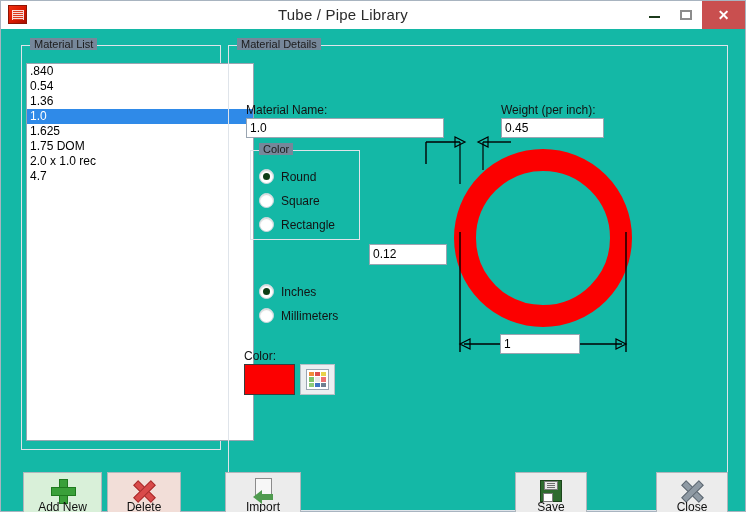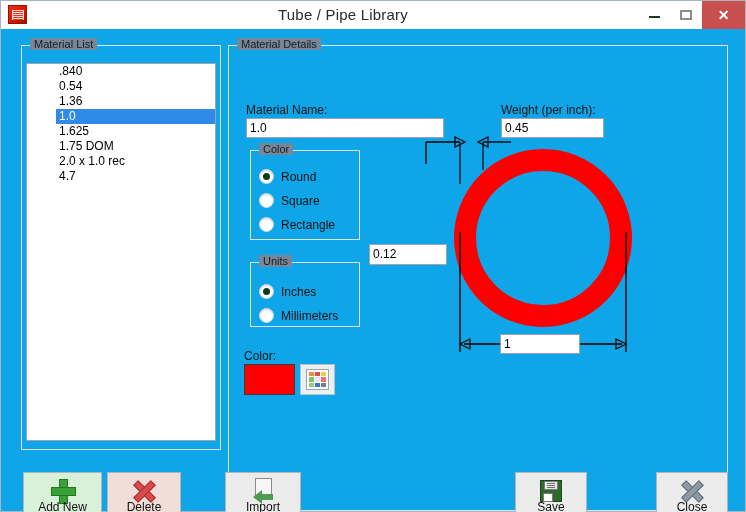--- a/index.html
+++ b/index.html
@@ -99,21 +99,21 @@
     font-size: 14px;
     font-weight: bold;
   }
 
   
   #client {
     position: absolute;
     left: 0; top: 28px;
     width: 744px;
     height: 482px;
-    background: #0ea5e9;
+    background: #14b8a6;
   }
 
   
   .group {
     position: absolute;
     border: 1px solid #dfe4ea;
     box-sizing: border-box;
   }
   .group > .gtitle {
     position: absolute;
@@ -127,27 +127,26 @@
 
   #grp-material-list { left: 20px; top: 16px; width: 200px; height: 405px; }
   #grp-material-details { left: 227px; top: 16px; width: 500px; height: 466px; }
   #grp-type { left: 249px; top: 121px; width: 110px; height: 90px; }
   #grp-units { left: 249px; top: 233px; width: 110px; height: 65px; }
 
   
   #material-listbox {
     position: absolute;
     left: 25px; top: 34px;
-    width: 190px;
+    width: 228px;
     height: 378px;
     background: #ffffff;
     border: 1px solid #9aa5b1;
     box-sizing: border-box;
     overflow: hidden;
-    padding-left: 29px;
   }
   .list-item {
     height: 15px;
     line-height: 15px;
     padding-left: 3px;
     font-size: 12px;
     color: #000000;
     white-space: nowrap;
   }
   .list-item.selected {
@@ -452,23 +451,20 @@
     </div>
     <div class="radio-row" id="radio-square">
       <span class="radio-dot"></span>
       <span>Square</span>
     </div>
     <div class="radio-row" id="radio-rectangle">
       <span class="radio-dot"></span>
       <span>Rectangle</span>
     </div>
 
-    <div class="group" id="grp-units">
-      <div class="gtitle">Units</div>
-    </div>
     <div class="radio-row" id="radio-inches">
       <span class="radio-dot on"></span>
       <span>Inches</span>
     </div>
     <div class="radio-row" id="radio-millimeters">
       <span class="radio-dot"></span>
       <span>Millimeters</span>
     </div>
 
     <div class="lbl" id="lbl-color">Color:</div>

